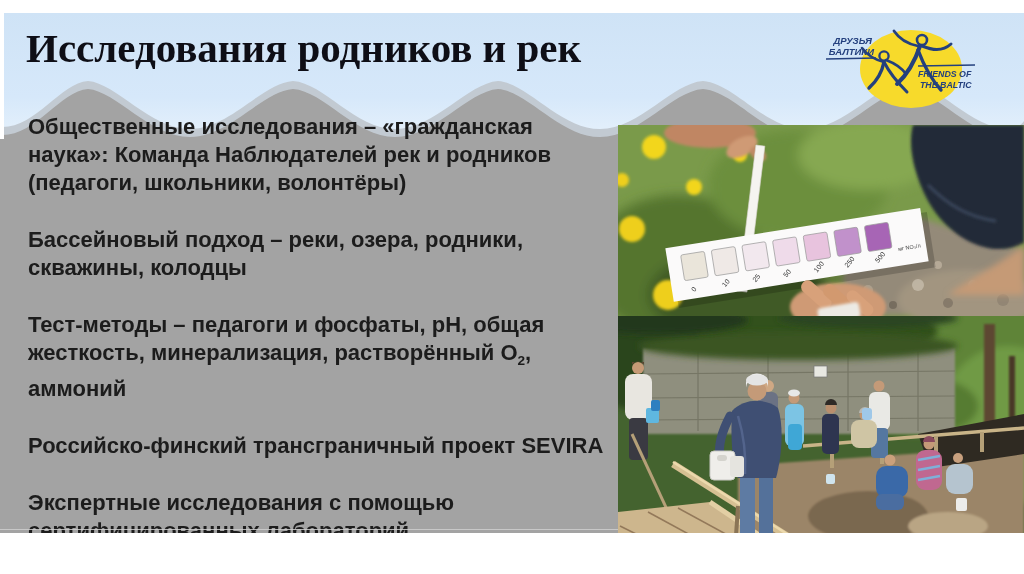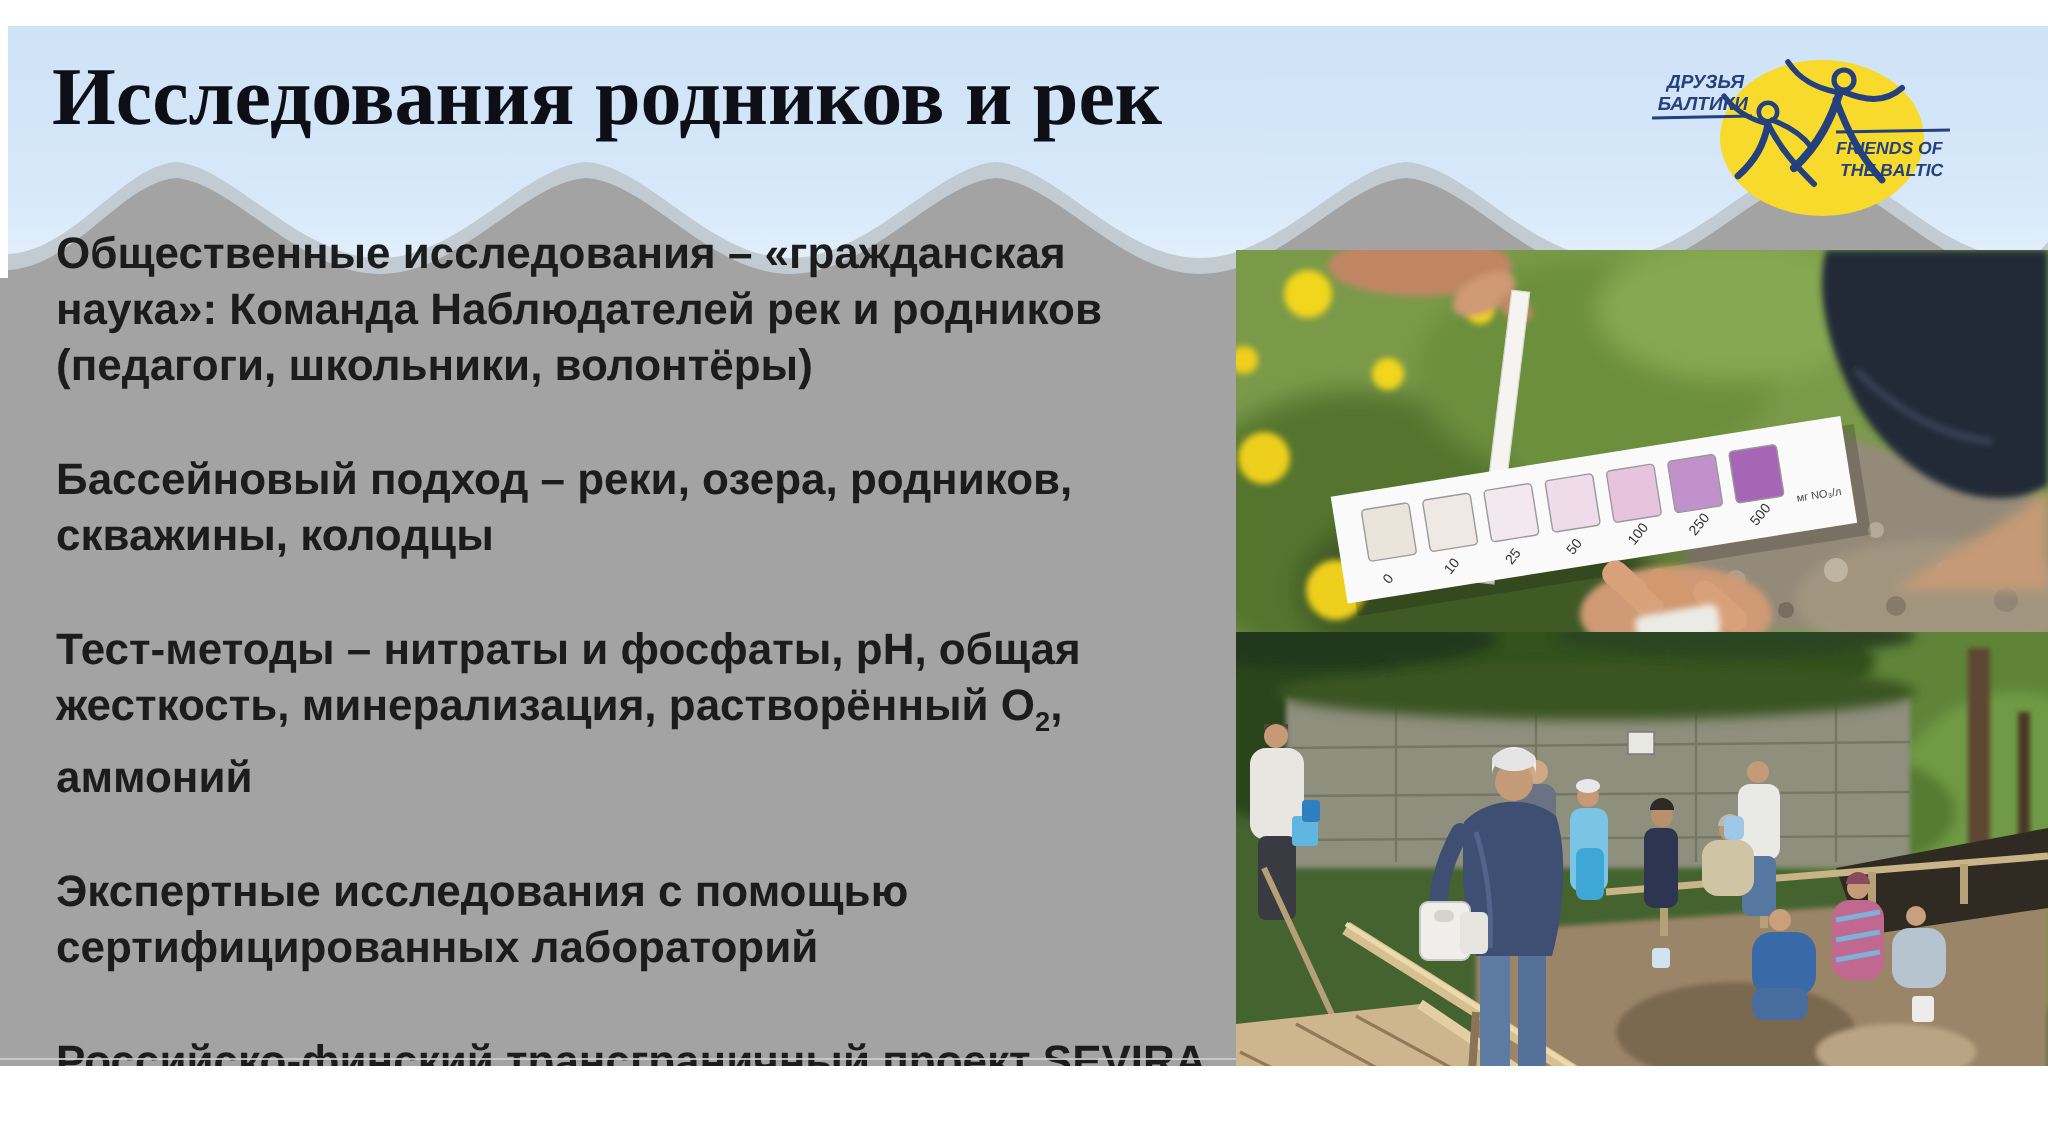--- a/index.html
+++ b/index.html
@@ -83,28 +83,28 @@
       <line x1="100" y1="45" x2="157" y2="44" stroke="#24407e" stroke-width="1.6"></line>
       <text x="100" y="56" font-size="8.8">FRIENDS OF</text>
       <text x="102" y="67" font-size="8.8">THE BALTIC</text>
     </g>
   </svg>
 
   <div id="body-text">
     <p>Общественные исследования – «гражданская
 наука»: Команда Наблюдателей рек и родников
 (педагоги, школьники, волонтёры)</p>
-    <p>Бассейновый подход – реки, озера, родников,
+    <p>Бассейновый подход – реки, озера, родники,
 скважины, колодцы</p>
-    <p><span>Тест-методы – нитраты и фосфаты, pH, общая
+    <p><span>Тест-методы – педагоги и фосфаты, pH, общая
 жесткость, минерализация, растворённый O</span><sub>2</sub><span>,
 аммоний</span></p>
+    <p>Российско-финский трансграничный проект SEVIRA</p>
     <p>Экспертные исследования с помощью
 сертифицированных лабораторий</p>
-    <p>Российско-финский трансграничный проект SEVIRA</p>
   </div>
 
   <div id="photo-1" class="photo">
     <svg width="406" height="191" viewBox="0 0 406 191">
       <defs>
         <filter id="b3" x="-30%" y="-30%" width="160%" height="160%">
             <feGaussianBlur stdDeviation="3"></feGaussianBlur>
           </filter>
         <filter id="b15" x="-30%" y="-30%" width="160%" height="160%">
             <feGaussianBlur stdDeviation="1.5"></feGaussianBlur>

